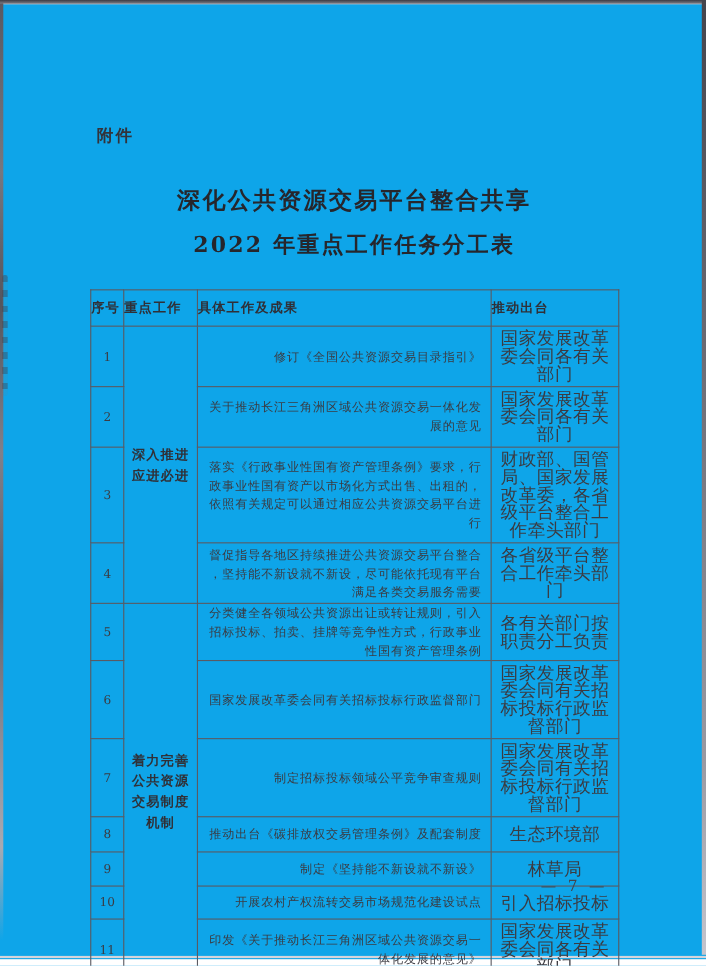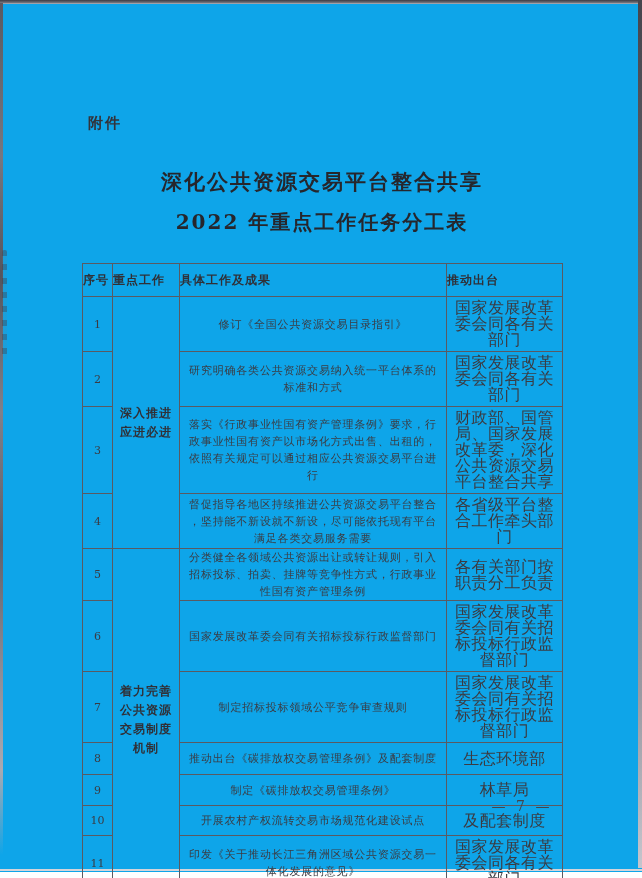--- a/index.html
+++ b/index.html
@@ -109,21 +109,21 @@
     line-height: 19px;
     padding: 2px 4px;
     color: #303037;
     border-radius: 14px;
   }
   td.c-task {
     font-size: 11px;
     letter-spacing: 0.8px;
     line-height: 17px;
     padding: 0 8px;
-    text-align: center;
+    text-align: right;
   }
   td.c-dept {
     font-size: 16px;
     letter-spacing: 0.5px;
     line-height: 16px;
     padding: 3px 6px;
     text-align: center;
   }
   .page-number {
     position: absolute;
@@ -167,27 +167,27 @@
       <th>推动出台</th>
     </tr>
     <tr style="height:36px">
       <td class="c-no">1</td>
       <td class="c-group" rowspan="4">深入推进应进必进</td>
       <td class="c-task">修订《全国公共资源交易目录指引》</td>
       <td class="c-dept">国家发展改革委会同各有关部门</td>
     </tr>
     <tr style="height:35px">
       <td class="c-no">2</td>
-      <td class="c-task">研究明确各类公共资源交易纳入统一平台体系的标准和方式</td>
+      <td class="c-task">关于推动长江三角洲区域公共资源交易一体化发展的意见</td>
       <td class="c-dept">国家发展改革委会同各有关部门</td>
     </tr>
     <tr style="height:71px">
       <td class="c-no">3</td>
       <td class="c-task">落实《行政事业性国有资产管理条例》要求，行政事业性国有资产以市场化方式出售、出租的，依照有关规定可以通过相应公共资源交易平台进行</td>
-      <td class="c-dept">财政部、国管局、国家发展改革委，深化公共资源交易平台整合共享</td>
+      <td class="c-dept">财政部、国管局、国家发展改革委，各省级平台整合工作牵头部门</td>
     </tr>
     <tr style="height:53px">
       <td class="c-no">4</td>
       <td class="c-task">督促指导各地区持续推进公共资源交易平台整合，坚持能不新设就不新设，尽可能依托现有平台满足各类交易服务需要</td>
       <td class="c-dept">各省级平台整合工作牵头部门</td>
     </tr>
     <tr style="height:50px">
       <td class="c-no">5</td>
       <td class="c-group" rowspan="7">着力完善公共资源交易制度机制</td>
       <td class="c-task">分类健全各领域公共资源出让或转让规则，引入招标投标、拍卖、挂牌等竞争性方式，行政事业性国有资产管理条例</td>
@@ -203,27 +203,27 @@
       <td class="c-task">制定招标投标领域公平竞争审查规则</td>
       <td class="c-dept">国家发展改革委会同有关招标投标行政监督部门</td>
     </tr>
     <tr style="height:32px">
       <td class="c-no">8</td>
       <td class="c-task">推动出台《碳排放权交易管理条例》及配套制度</td>
       <td class="c-dept">生态环境部</td>
     </tr>
     <tr style="height:31px">
       <td class="c-no">9</td>
-      <td class="c-task">制定《碳排放权交易管理条例》</td>
+      <td class="c-task">制定《坚持能不新设就不新设》</td>
       <td class="c-dept">林草局</td>
     </tr>
     <tr style="height:30px">
       <td class="c-no">10</td>
       <td class="c-task">开展农村产权流转交易市场规范化建设试点</td>
-      <td class="c-dept">及配套制度</td>
+      <td class="c-dept">引入招标投标</td>
     </tr>
     <tr style="height:40px">
       <td class="c-no">11</td>
       <td class="c-task">印发《关于推动长江三角洲区域公共资源交易一体化发展的意见》</td>
       <td class="c-dept">国家发展改革委会同各有关部门</td>
     </tr>
   </tbody>
     </table>
 
   <div class="page-number">— 7 —</div>

